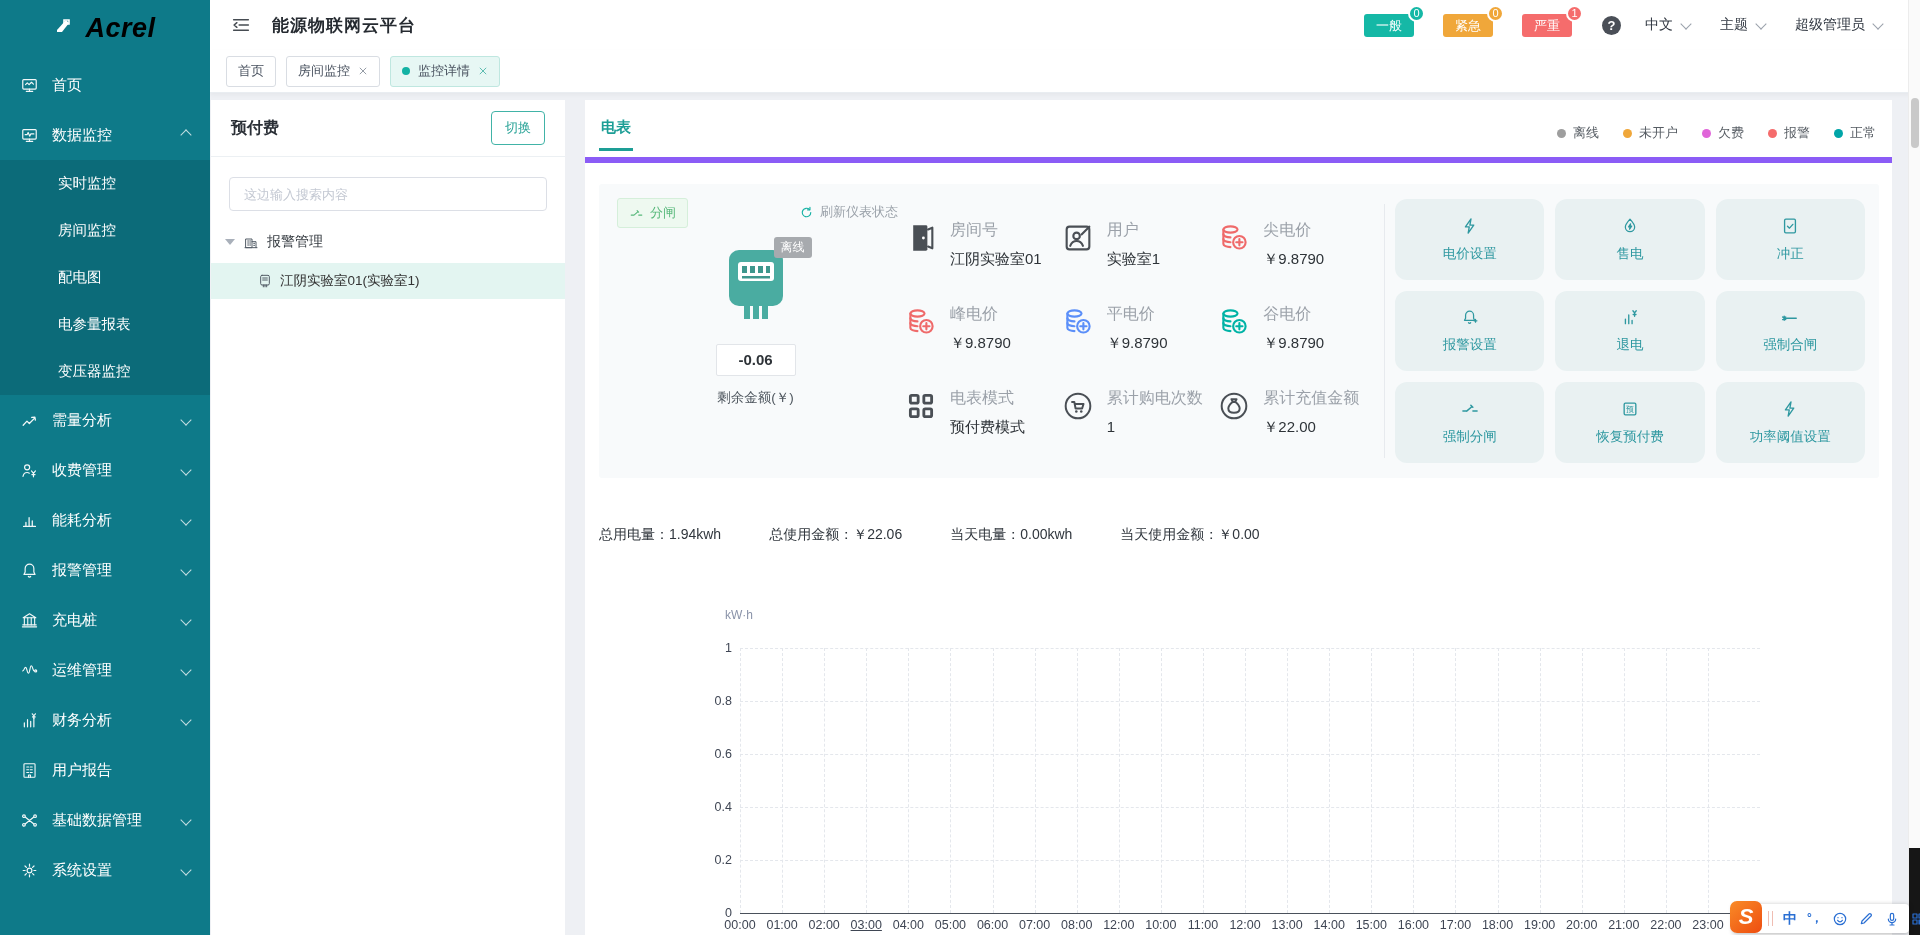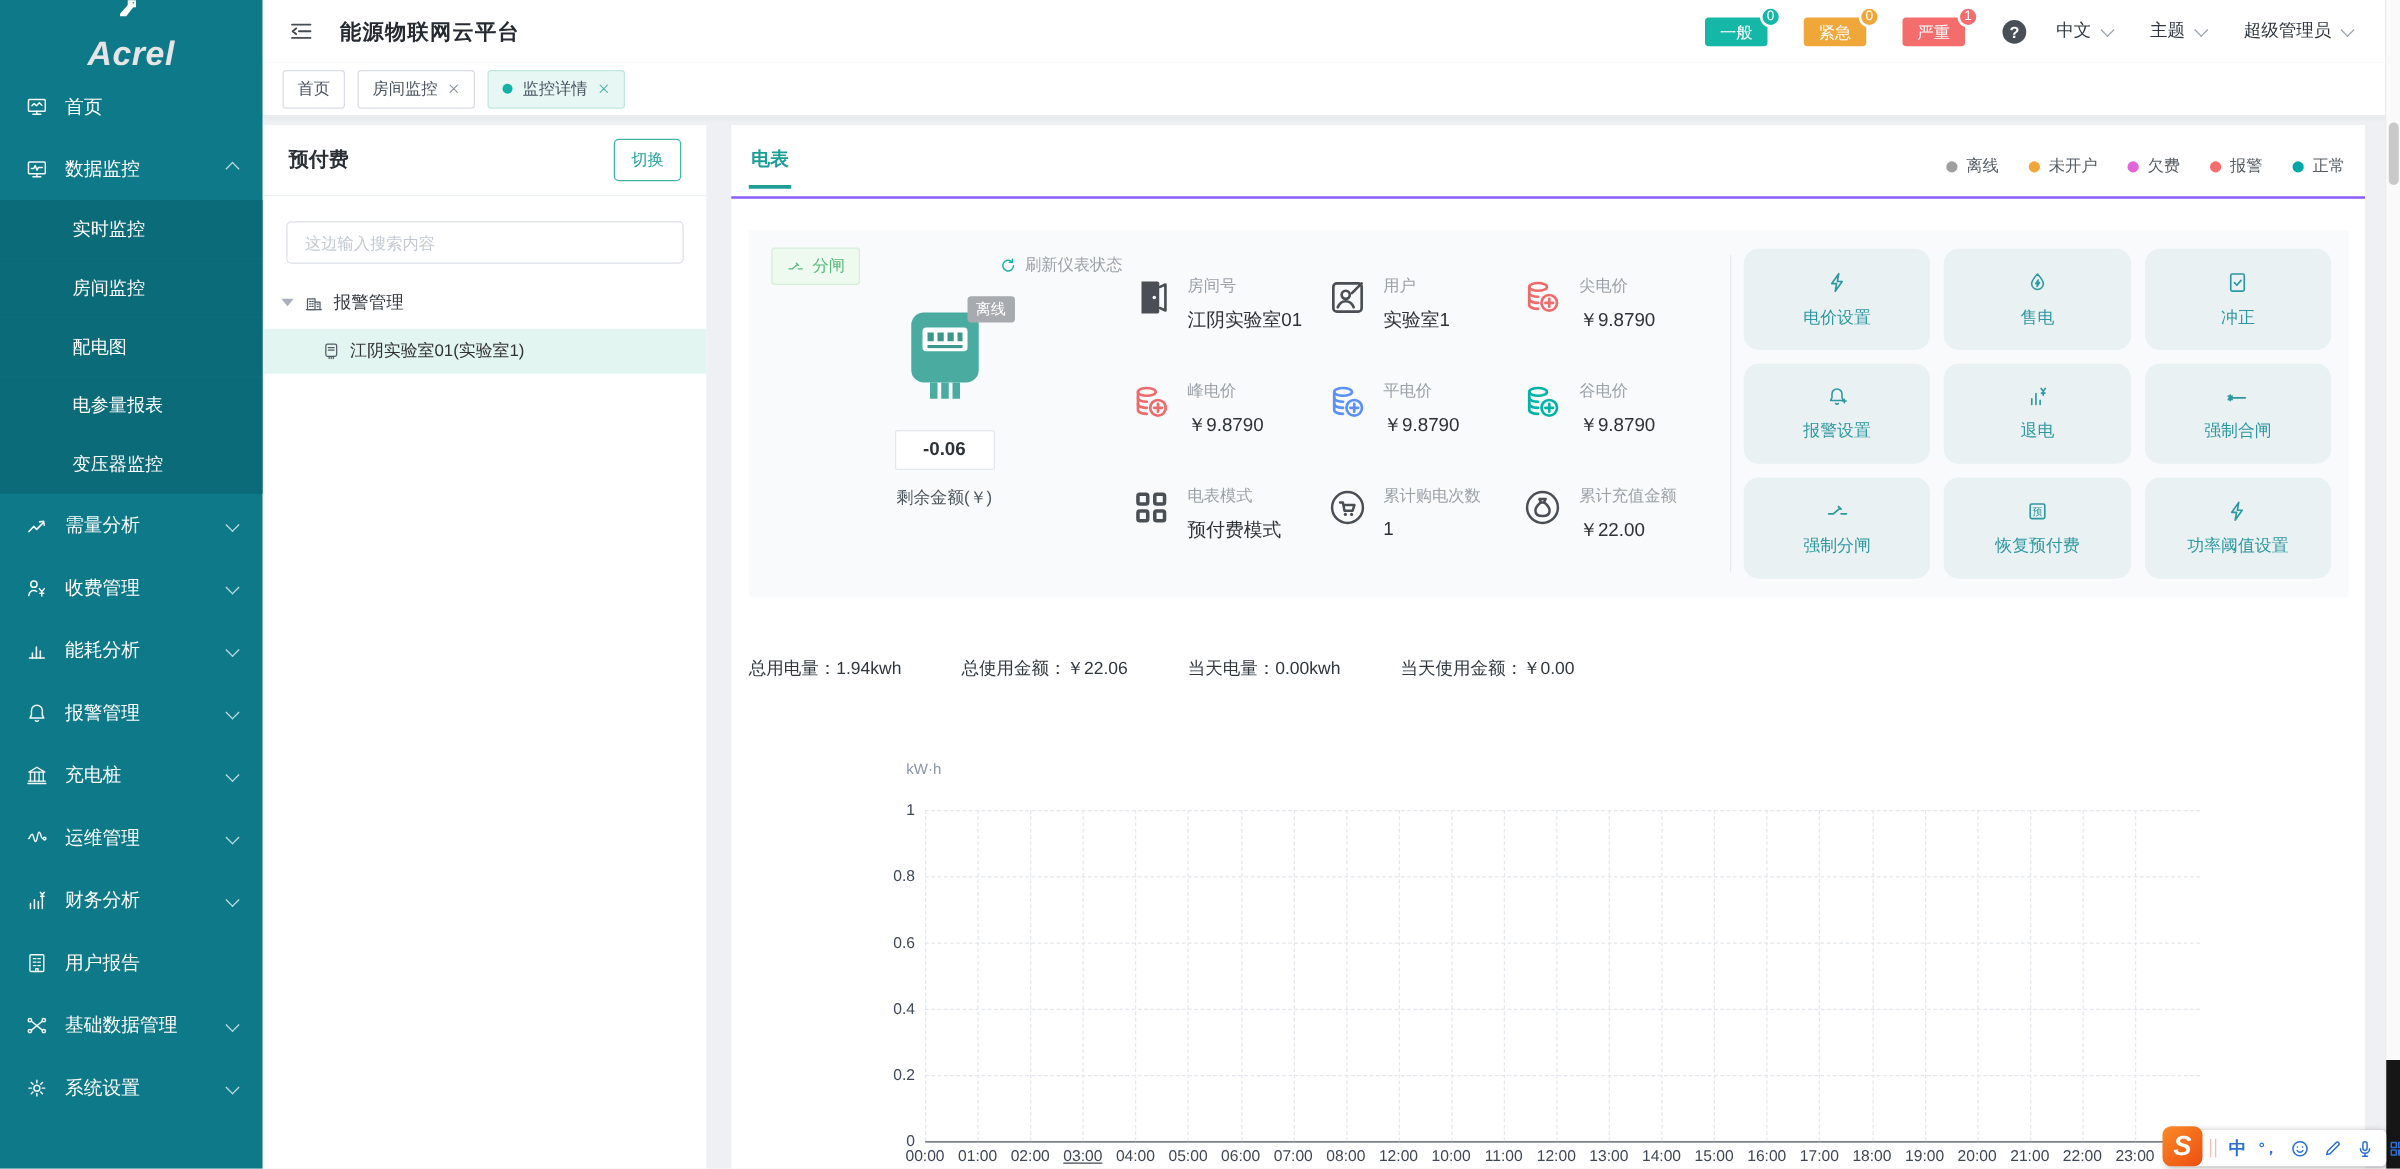--- a/index.html
+++ b/index.html
@@ -2,21 +2,21 @@
 <html><head>
 <meta charset="utf-8">
 <style>
   html,body{margin:0;padding:0;}
   body{width:1920px;height:935px;position:relative;overflow:hidden;
        font-family:"Liberation Sans","DejaVu Sans",sans-serif;background:#eef0f4;color:#333;}
   svg{display:block;width:100%;height:100%;}
 
   
   #sidebar{position:absolute;left:0;top:0;width:210px;height:935px;background:#0e7a89;z-index:5;}
-  .logo{height:56px;display:flex;align-items:center;justify-content:center;gap:7px;color:#e5e5e5;flex-direction:column;}
+  .logo{height:56px;display:flex;align-items:center;justify-content:center;gap:7px;color:#000000;}
   .logo-mark{width:24px;height:24px;}
   .logo-text{font-size:27px;font-weight:bold;font-style:italic;letter-spacing:.5px;}
   .menu{margin-top:4px;}
   .m-item{height:50px;display:flex;align-items:center;padding:0 20px 0 20px;color:#fff;font-size:15px;cursor:pointer;}
   .mi-icon{width:19px;height:19px;margin-right:13px;opacity:.95;flex:none;}
   .mi-label{flex:1;white-space:nowrap;}
   .m-item .chev{opacity:.75;}
   .m-item.sub{height:47px;background:#0c6b79;padding-left:58px;font-size:14.5px;}
 
   .chev{display:inline-block;width:7px;height:7px;border-right:1.6px solid currentColor;border-bottom:1.6px solid currentColor;transform:rotate(45deg);}
@@ -56,21 +56,21 @@
   .search-box input{border:none;outline:none;width:100%;font-size:13px;color:#333;background:transparent;font-family:inherit;}
   .search-box input::placeholder{color:#c3c8d2;}
   .tree{margin-top:16px;font-size:14px;color:#33393f;}
   .tree-root{display:flex;align-items:center;gap:8px;padding:6px 14px;cursor:pointer;}
   .caret{width:0;height:0;border-left:5px solid transparent;border-right:5px solid transparent;border-top:6px solid #a9b0ba;}
   .tree-icon{width:16px;height:16px;color:#525c66;flex:none;}
   .tree-child{margin-top:6px;height:36px;display:flex;align-items:center;gap:7px;padding-left:46px;background:#e3f5f1;font-size:13.5px;color:#333;cursor:pointer;}
 
   
   #main{position:absolute;left:585px;top:100px;width:1307px;height:835px;background:#fff;}
-  .mtab-row{height:57px;border-bottom:2px solid #8b5cf6;position:relative;}
+  .mtab-row{height:57px;border-bottom:6px solid #8b5cf6;position:relative;}
   .mtab{position:absolute;left:14px;top:18px;color:#1d9e96;font-size:15px;font-weight:700;padding:0 2px 11px;border-bottom:3px solid #1d9e96;cursor:pointer;}
   .legend{position:absolute;right:16px;top:24px;display:flex;gap:24px;align-items:center;}
   .legend-item{display:flex;align-items:center;gap:7px;font-size:13px;color:#565c63;}
   .legend-dot{width:9px;height:9px;border-radius:50%;}
 
   .meter-card{position:absolute;left:14px;right:13px;top:84px;height:294px;background:#f8fafb;border-radius:3px;display:flex;padding:12px 14px;box-sizing:border-box;}
   .zone1{width:285px;position:relative;flex:none;}
   .tag-breaker{position:absolute;left:4px;top:2px;display:flex;align-items:center;gap:6px;background:#eef9f0;border:1px solid #d5efda;
                color:#57b87a;font-size:13px;padding:5px 11px;border-radius:3px;}
   .ticon{width:15px;height:15px;}
@@ -79,21 +79,21 @@
   .meter-col{position:absolute;top:50px;left:50%;transform:translateX(-50%);display:flex;flex-direction:column;align-items:center;}
   .meter-graphic{position:relative;width:62px;height:78px;}
   .status-badge{position:absolute;top:-9px;right:-25px;background:#a7aaae;color:#fff;font-size:12px;padding:2px 7px;border-radius:3px;}
   .balance-box{margin-top:20px;width:78px;height:30px;background:#fff;border:1px solid #e2e5e9;border-radius:2px;text-align:center;
                line-height:30px;font-size:15px;font-weight:700;color:#2e3338;}
   .balance-label{margin-top:13px;font-size:13.5px;color:#4e565e;text-align:right;}
 
   .zone2{flex:1;display:grid;grid-template-columns:repeat(3,1fr);padding:10px 0 8px 6px;}
   .field{display:flex;gap:12px;align-items:flex-start;padding-top:14px;}
   .f-icon{width:34px;height:34px;flex:none;margin-top:1px;}
-  .f-label{font-size:13px;color:#9ba1a9;margin-bottom:9px;}
+  .f-label{font-size:16px;color:#9ba1a9;margin-bottom:9px;}
   .f-value{font-size:15px;color:#2e3338;}
 
   .zone-div{width:1px;background:#e7eaee;margin:8px 10px;}
   .zone3{width:470px;flex:none;display:grid;grid-template-columns:repeat(3,1fr);gap:11px;padding:3px 0;box-sizing:border-box;}
   .action-btn{background:#e9f1f2;border-radius:12px;display:flex;flex-direction:column;align-items:center;justify-content:center;
               gap:9px;color:#2e98a0;font-size:13.5px;cursor:pointer;}
   .a-icon{width:20px;height:20px;}
 
   .stats-row{position:absolute;left:14px;top:426px;display:flex;gap:48px;font-size:14px;color:#30363d;}
 

